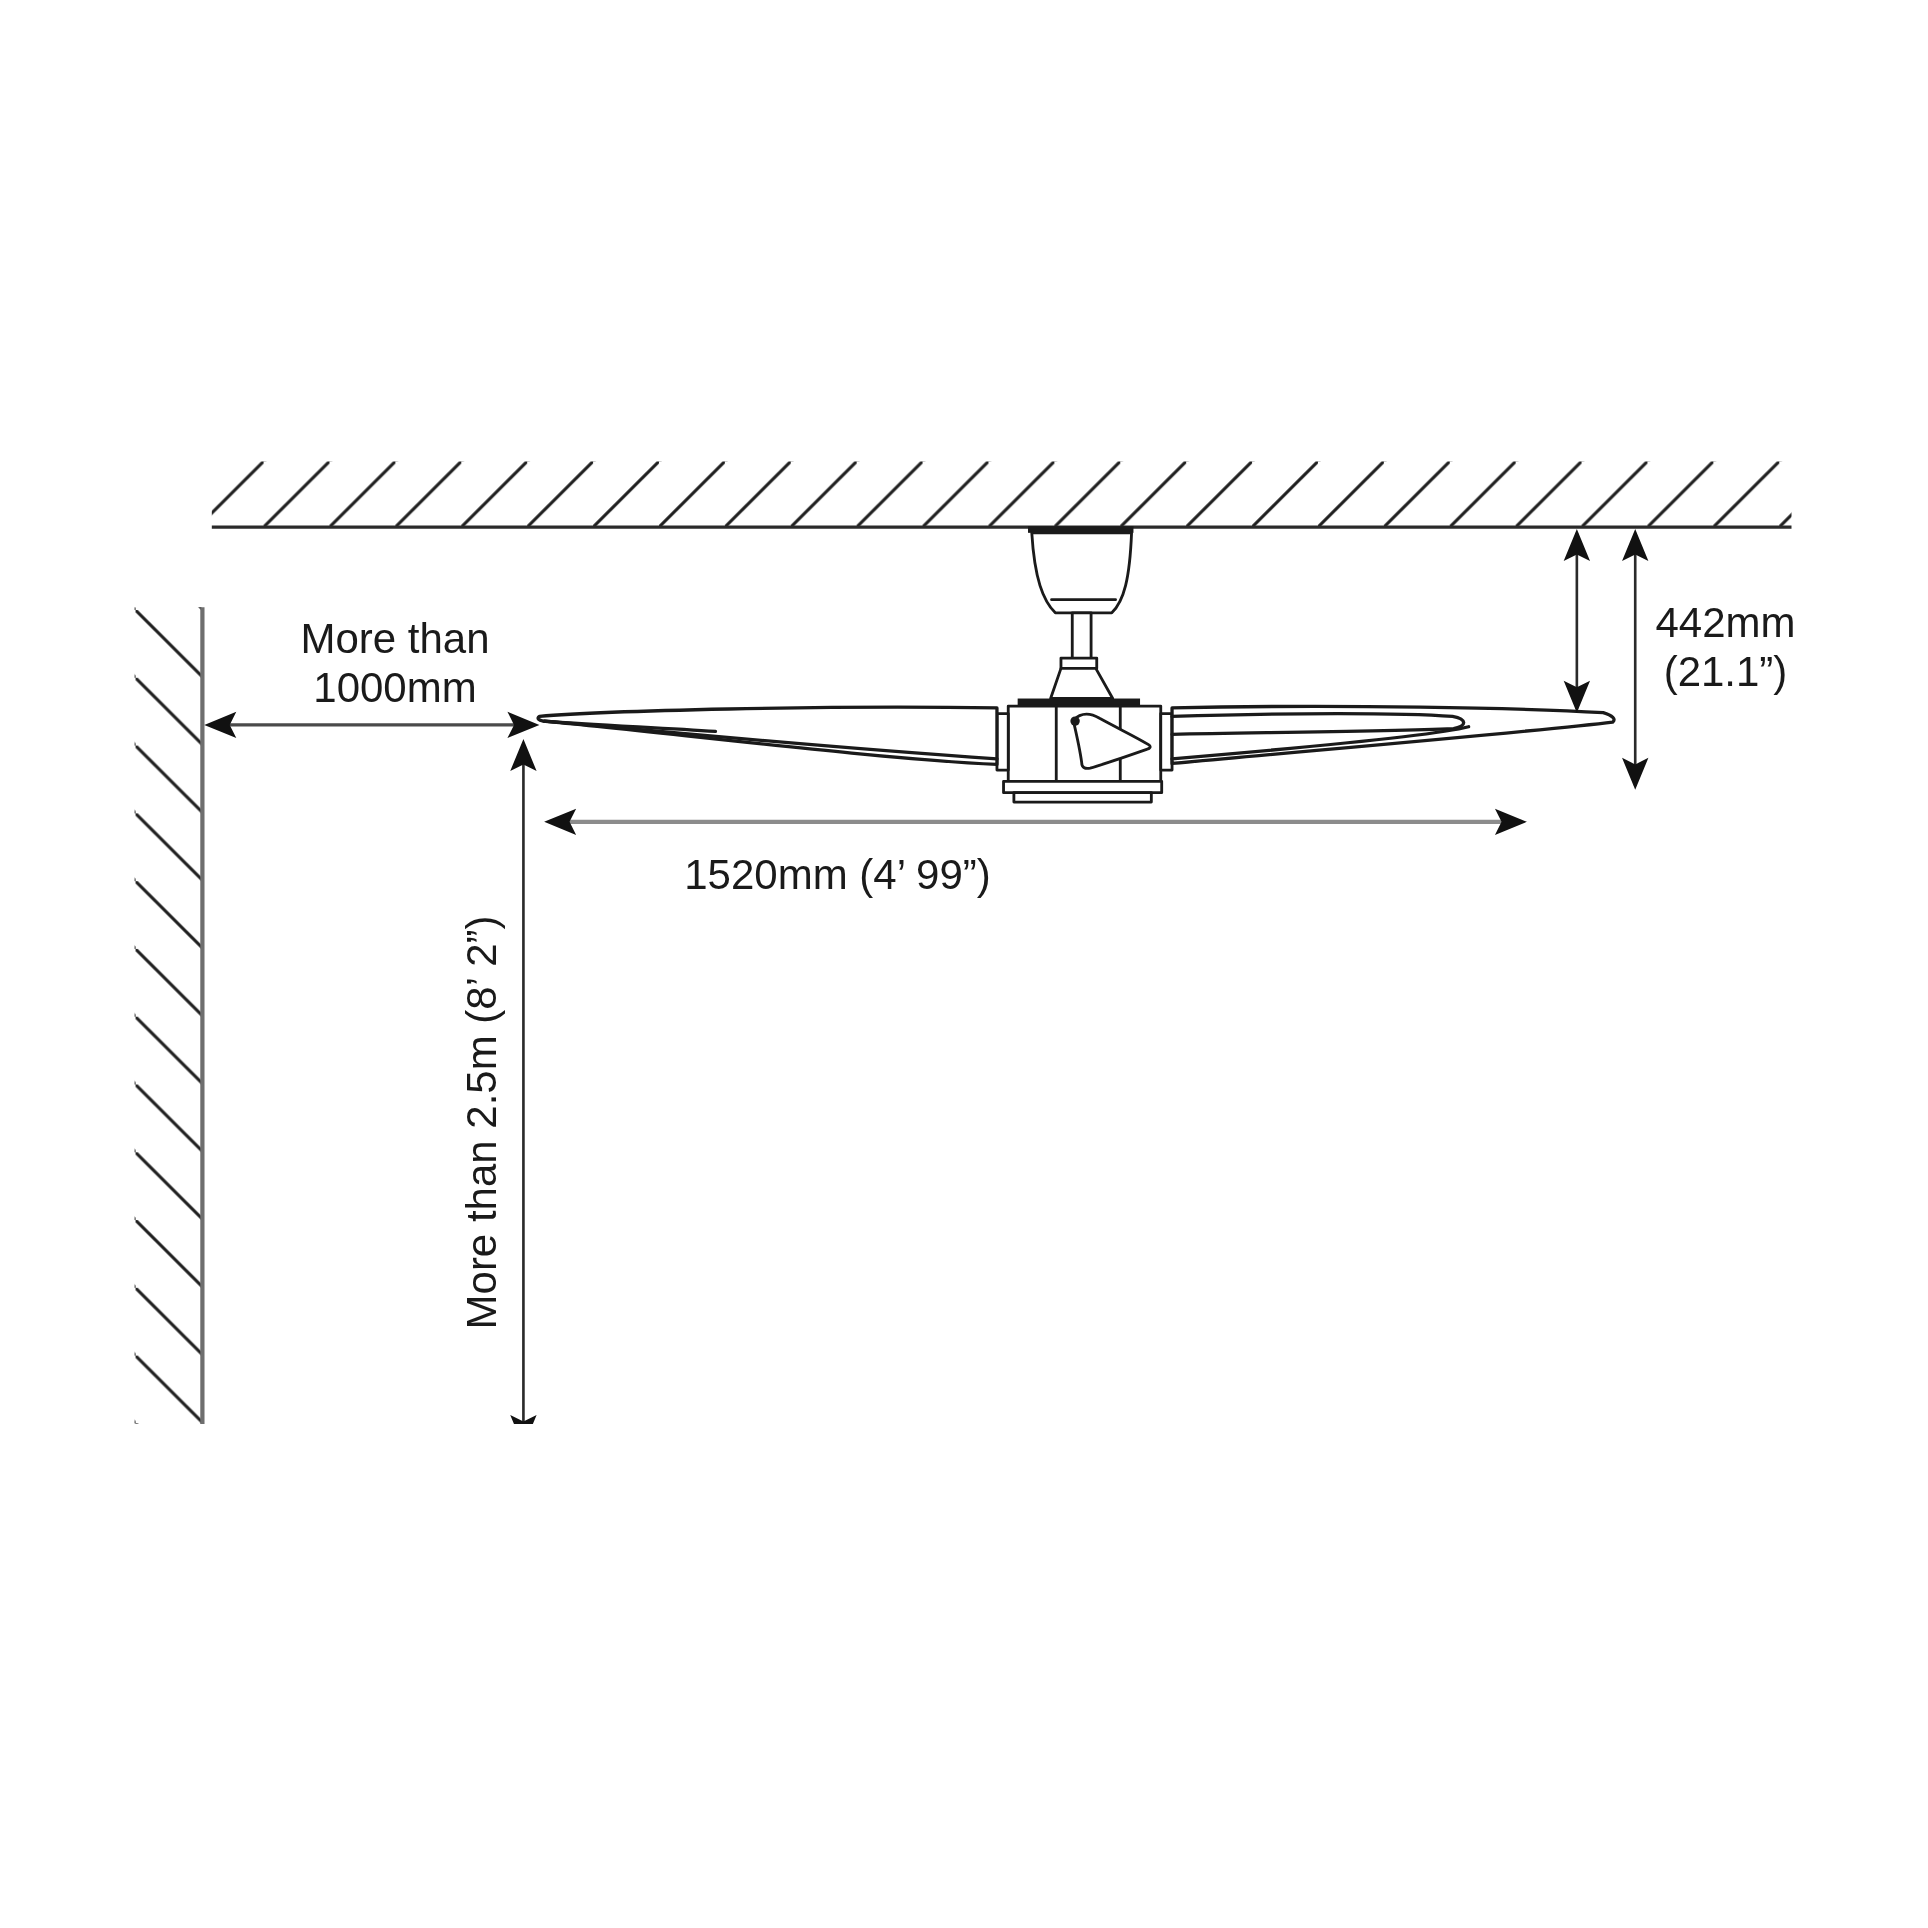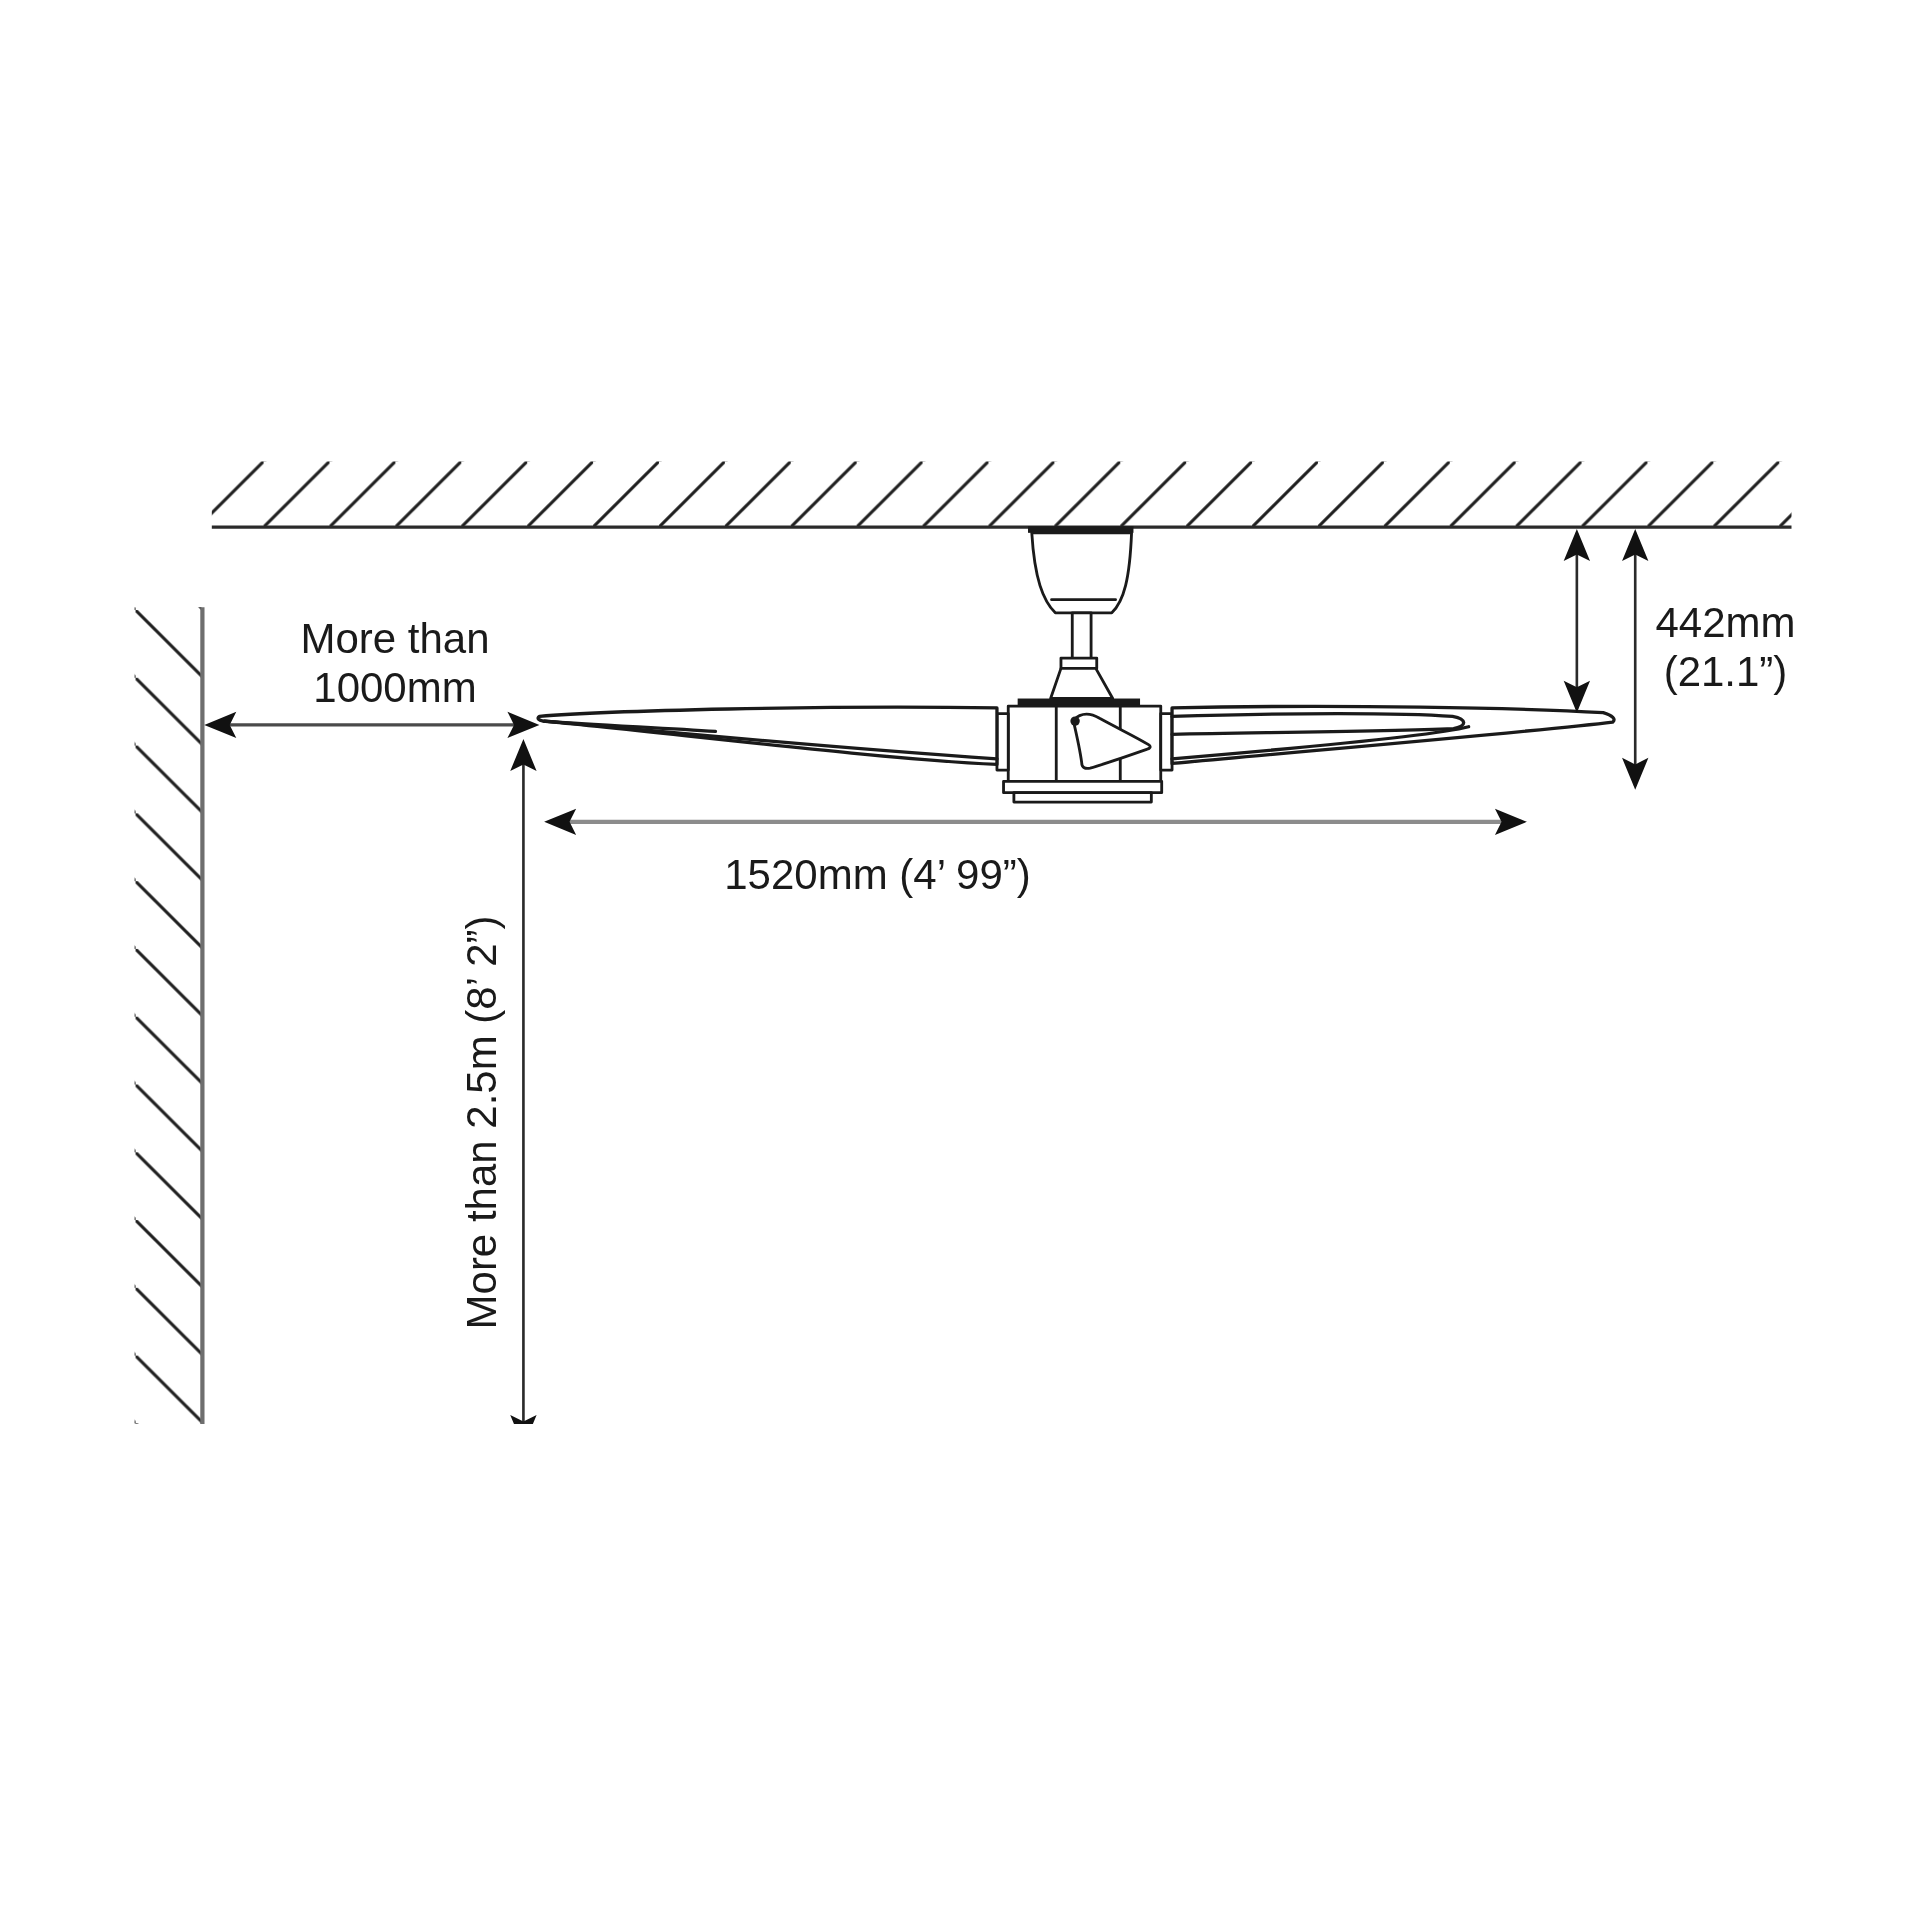--- a/index.html
+++ b/index.html
@@ -140,16 +140,16 @@
 
   <div class="dim-label" style="left:235px; top:614px; width:320px;">More than
 1000mm</div>
 
   <div class="dim-label rotated" style="left:264px; top:1099px; width:433px; height:47px;">More than 2.5m (8’ 2”)</div>
 
 
   <div class="dim-label" style="left:1603px; top:598px; width:245px;">442mm
 (21.1”)</div>
 
-  <div class="dim-label" style="left:642px; top:850px; width:471px;">1520mm (4’ 99”)</div>
+  <div class="dim-label" style="left:602px; top:850px; width:471px;">1520mm (4’ 99”)</div>
 
 </div>
 
 
 </body></html>

